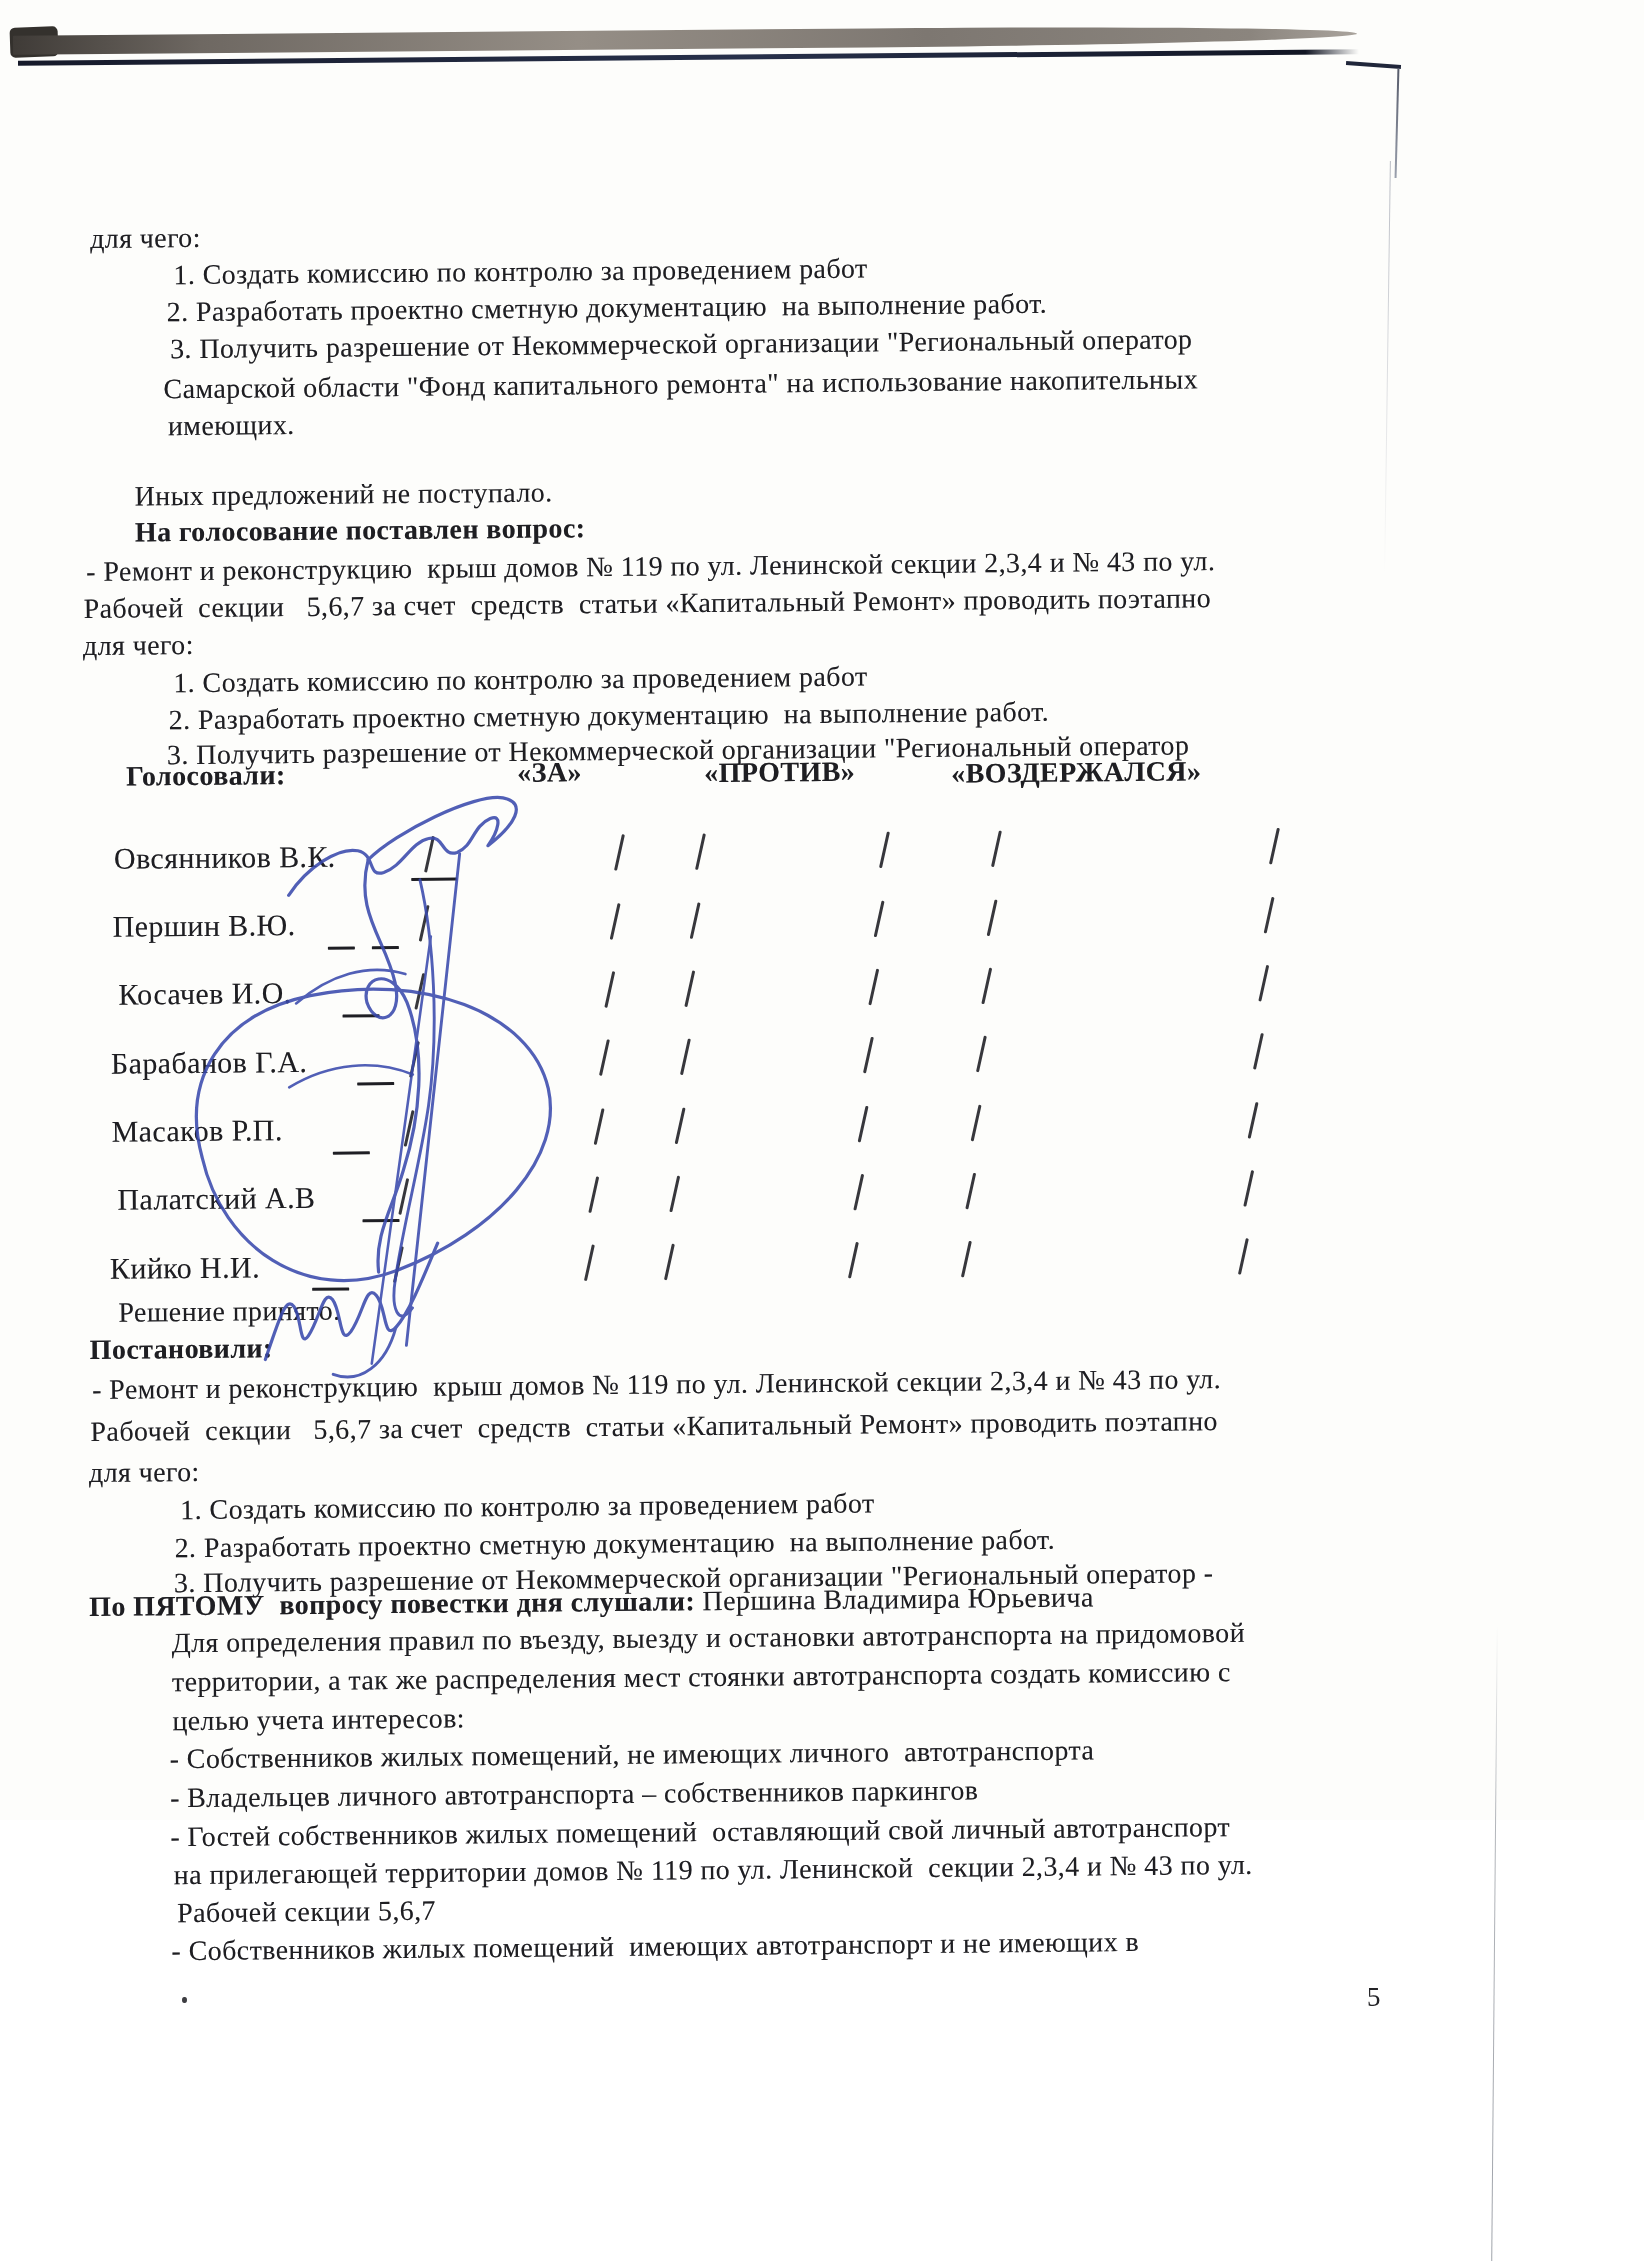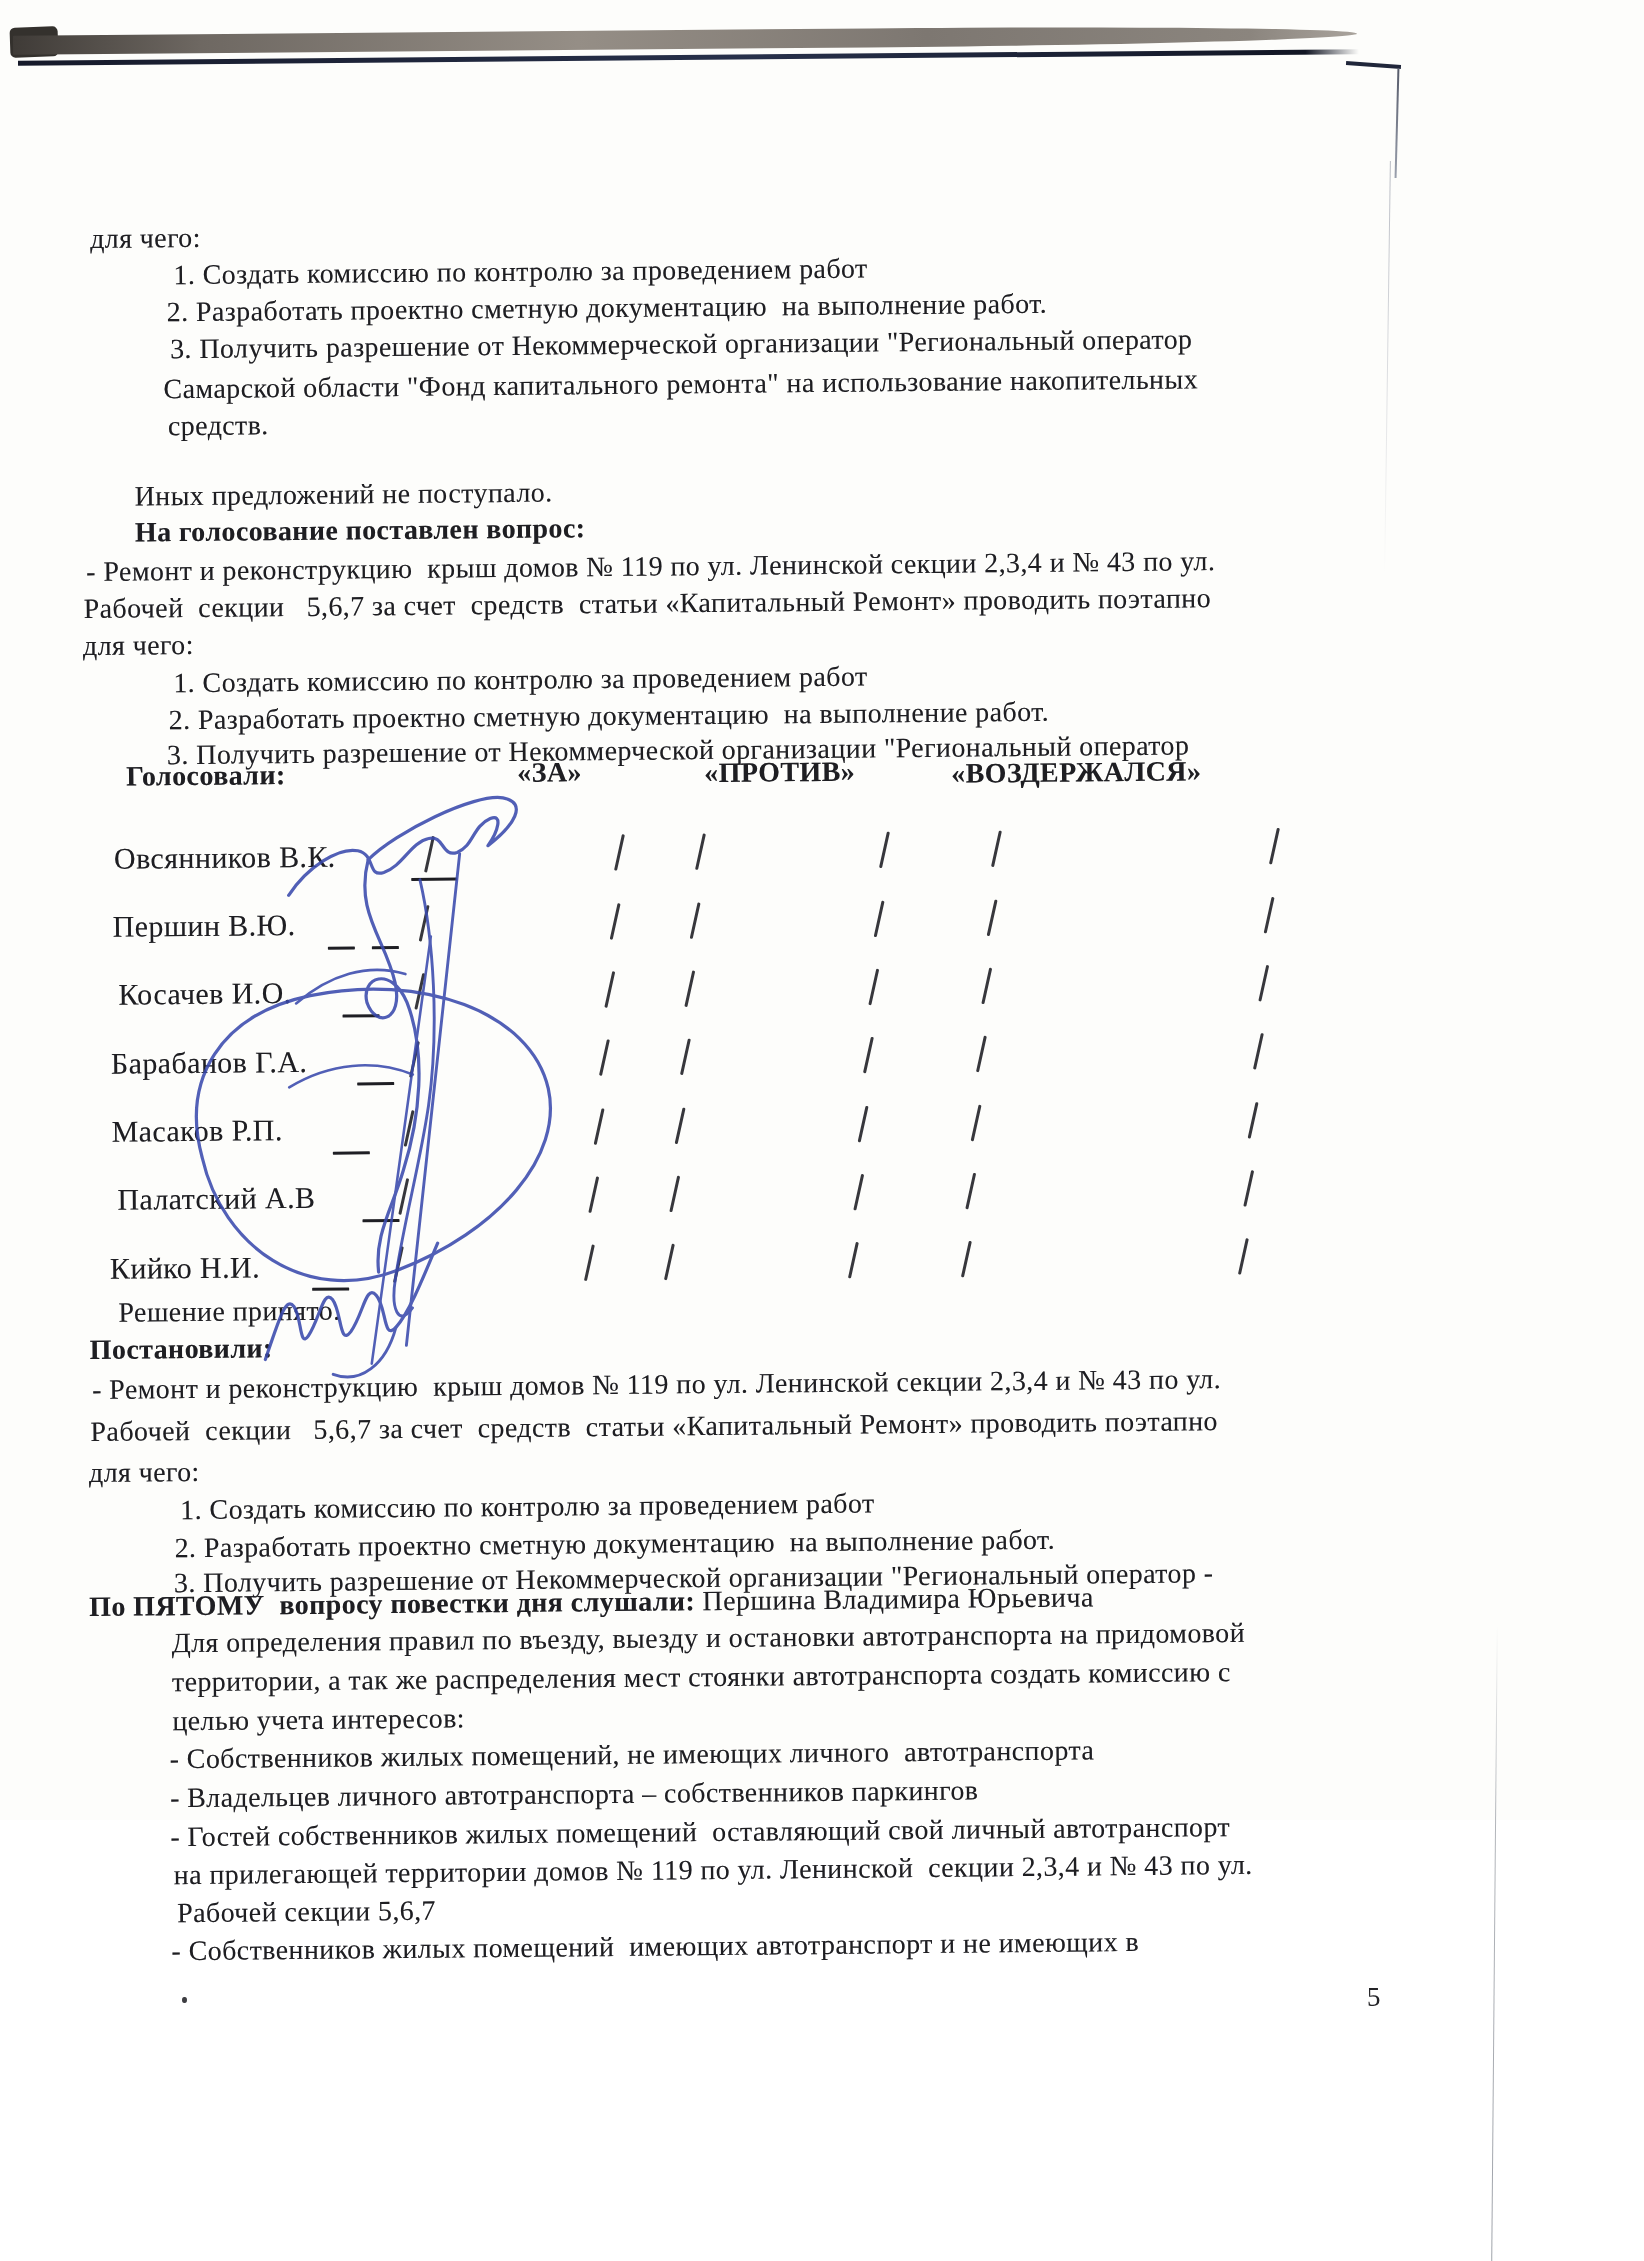--- a/index.html
+++ b/index.html
@@ -50,21 +50,21 @@
   <div class="edge-c"></div>
   <div class="speck" style="left:182px;top:1997px;width:4.5px;height:5.8px;"></div>
 
   <div class="sheet">
 
     <div class="ln" style="left:90px;top:223px">для чего:</div>
     <div class="ln" style="left:173px;top:260px">1. Создать комиссию по контролю за проведением работ</div>
     <div class="ln" style="left:166px;top:297px">2. Разработать проектно сметную документацию  на выполнение работ.</div>
     <div class="ln" style="left:169px;top:334px">3. Получить разрешение от Некоммерческой организации "Региональный оператор</div>
     <div class="ln" style="left:162px;top:374px">Самарской области "Фонд капитального ремонта" на использование накопительных</div>
-    <div class="ln" style="left:166px;top:411px">средств.</div>
+    <div class="ln" style="left:166px;top:411px">имеющих.</div>
 
     <div class="ln" style="left:132px;top:481px">Иных предложений не поступало.</div>
     <div class="ln b" style="left:132px;top:517px">На голосование поставлен вопрос:</div>
     <div class="ln" style="left:83px;top:556px">- Ремонт и реконструкцию  крыш домов № 119 по ул. Ленинской секции 2,3,4 и № 43 по ул.</div>
     <div class="ln" style="left:80px;top:593px">Рабочей  секции   5,6,7 за счет  средств  статьи «Капитальный Ремонт» проводить поэтапно</div>
     <div class="ln" style="left:79px;top:630px">для чего:</div>
     <div class="ln" style="left:169px;top:668px">1. Создать комиссию по контролю за проведением работ</div>
     <div class="ln" style="left:164px;top:705px">2. Разработать проектно сметную документацию  на выполнение работ.</div>
     <div class="ln" style="left:162px;top:740px">3. Получить разрешение от Некоммерческой организации "Региональный оператор</div>
 

